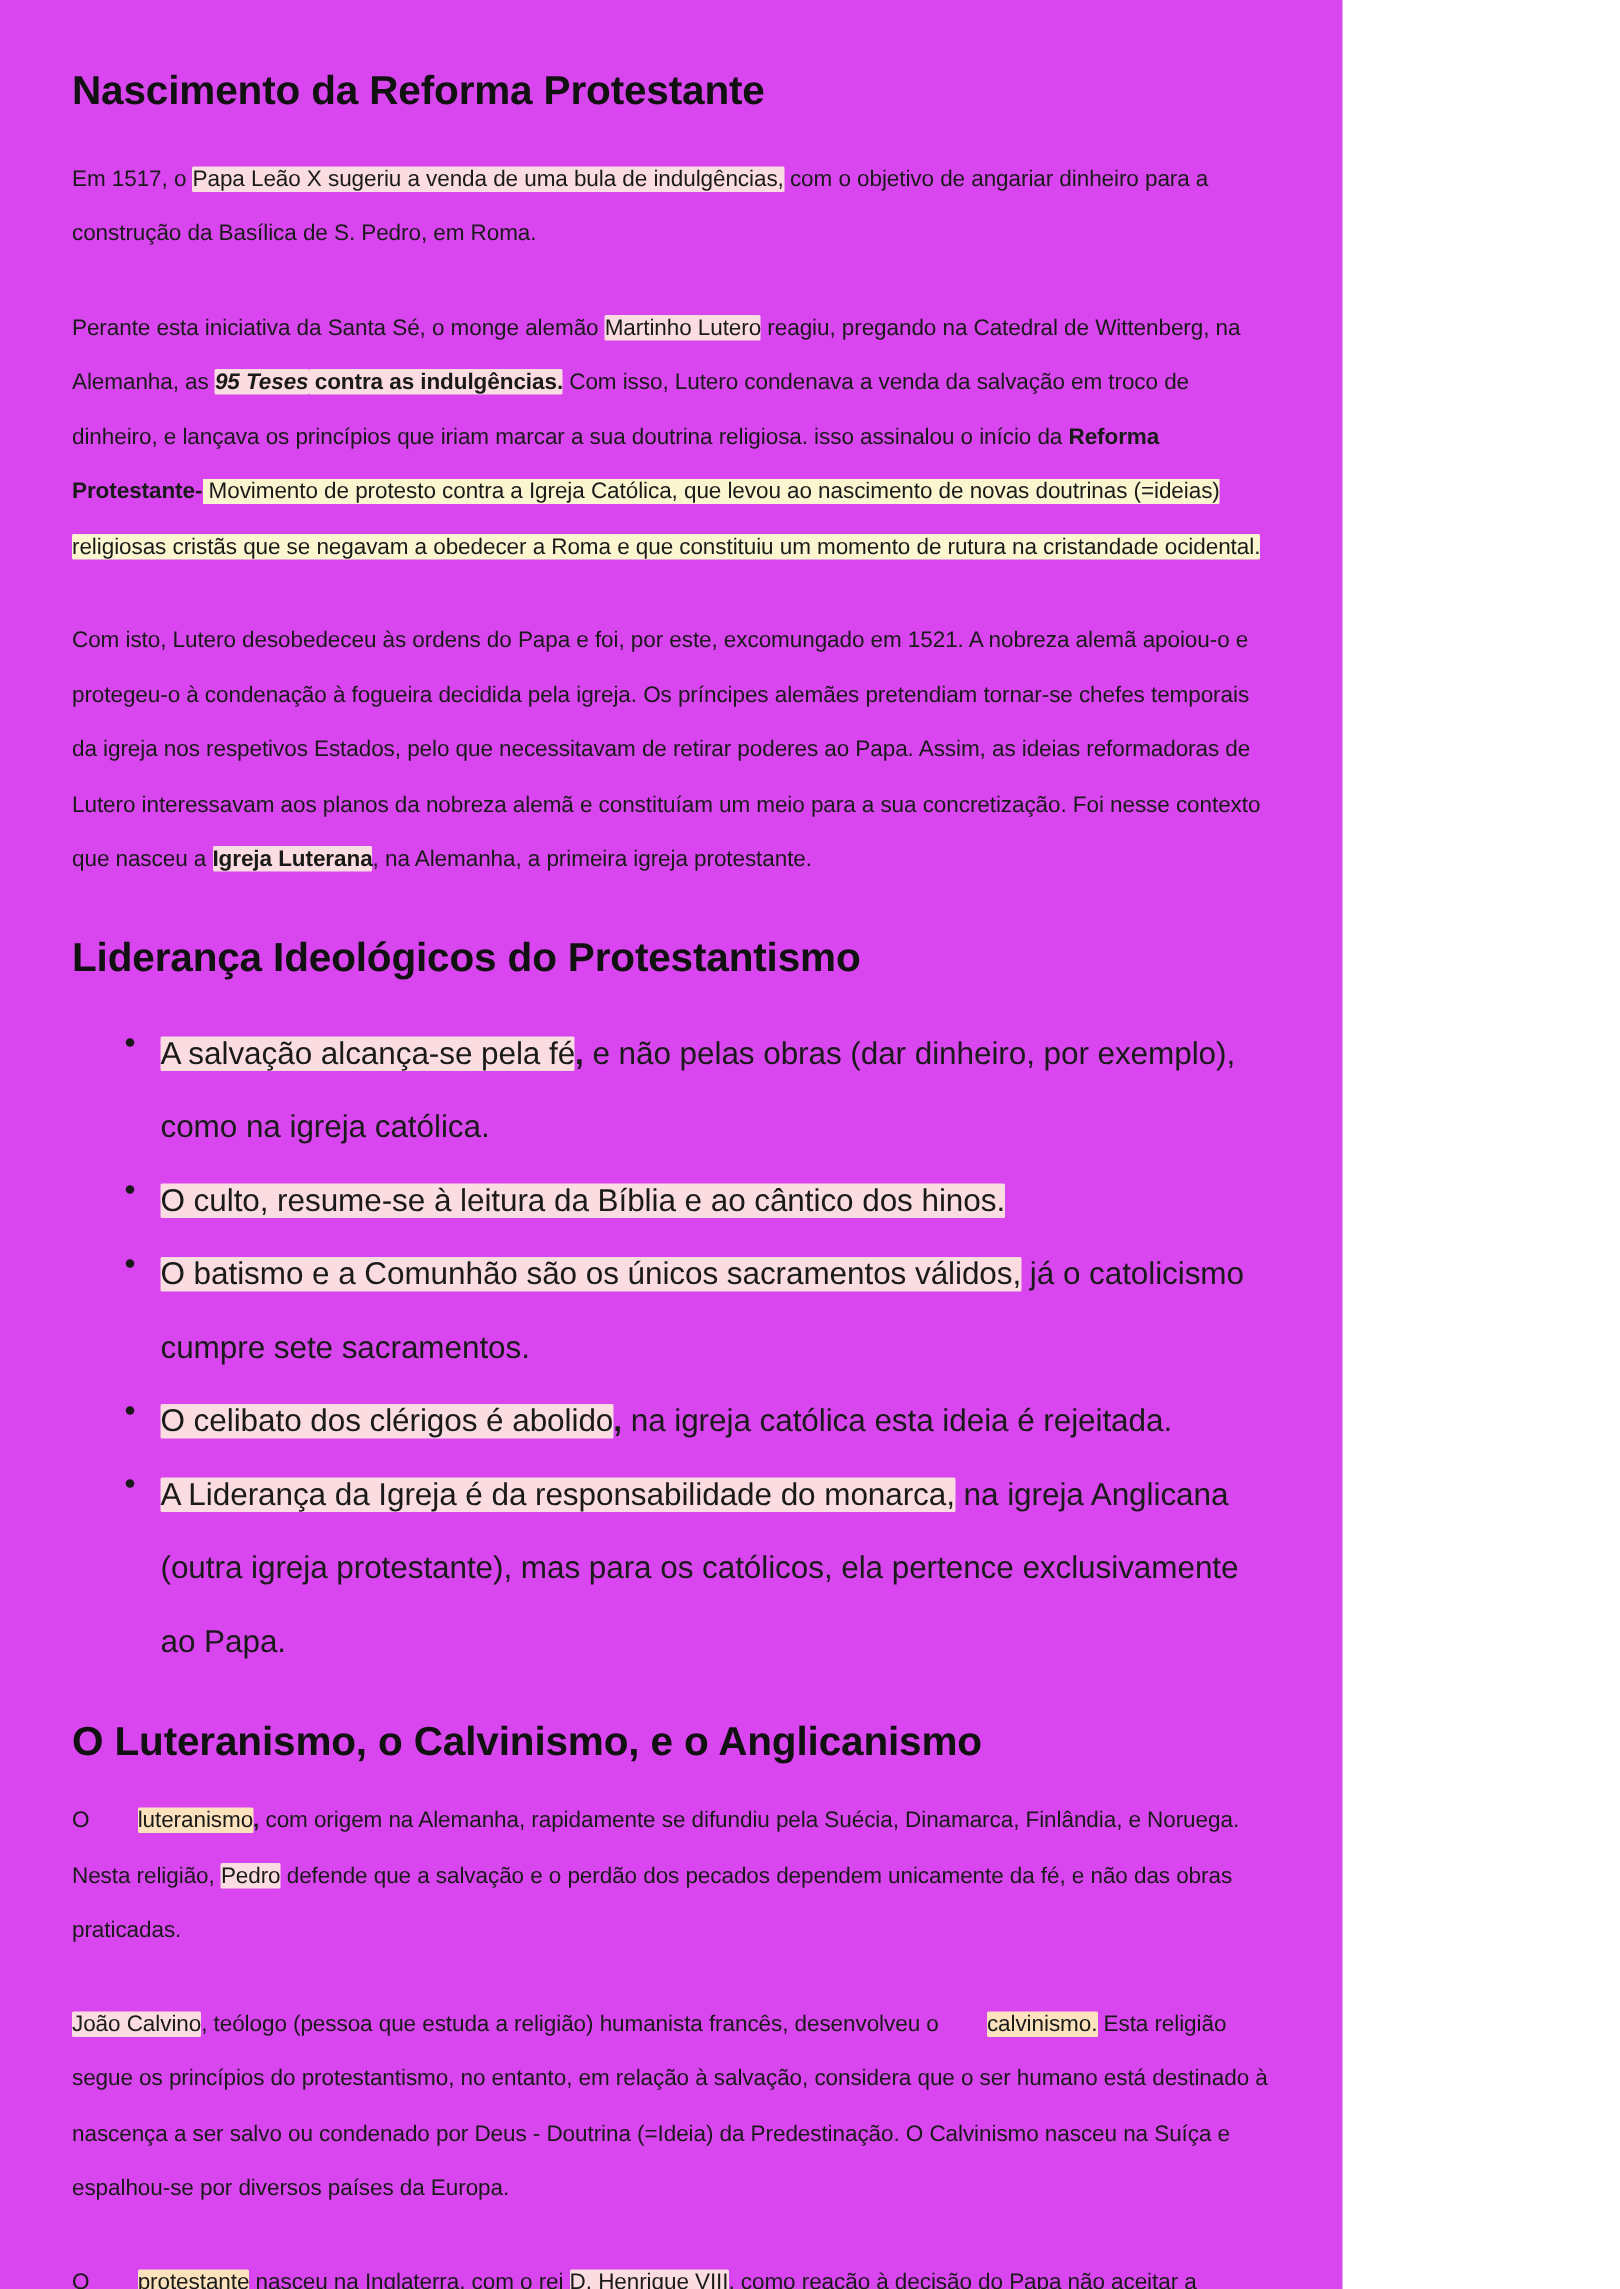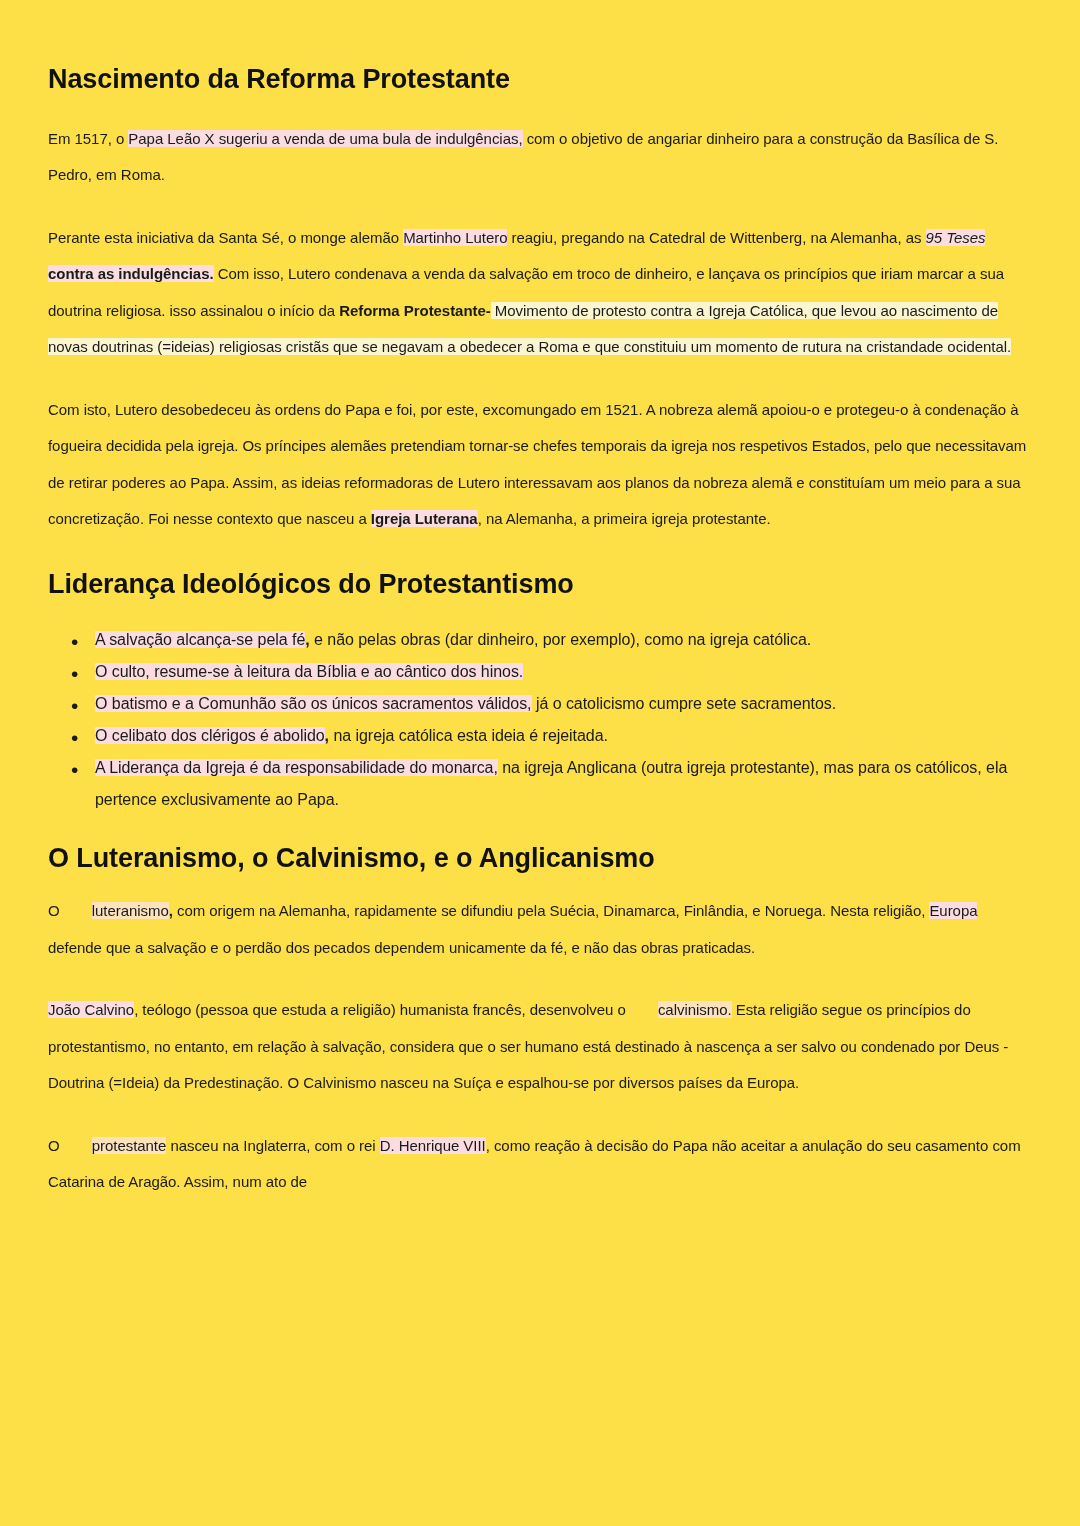--- a/index.html
+++ b/index.html
@@ -9,25 +9,25 @@
   }
   body {
     width: 1080px;
     height: 1526px;
     font-family: "Liberation Sans", sans-serif;
     color: #1a1a1a;
     -webkit-font-smoothing: antialiased;
   }
   .page {
     position: relative;
-    width: 1080px;
+    width: 895px;
     height: 1526px;
-    background: #fde047;
+    background: #d946ef;
     box-sizing: border-box;
-    padding: 63px 48px 0 48px;
+    padding: 44px 48px 0 48px;
     overflow: hidden;
   }
 
   h2.doc-heading {
     font-size: 27px;
     font-weight: bold;
     line-height: 1.25;
     margin: 0 0 24px 0;
     letter-spacing: -0.1px;
     color: #111111;
@@ -50,23 +50,23 @@
   }
   p.para:last-child { margin-bottom: 0; }
 
   ul.bullets {
     margin: 0 0 6px 0;
     padding: 0 0 0 47px;
     list-style: none;
   }
   ul.bullets li {
     position: relative;
-    font-size: 16px;
-    line-height: 32px;
-    margin: 0 0 0 0;
+    font-size: 21px;
+    line-height: 49px;
+    margin: 0 0 0 12px;
     color: #1a1a1a;
     letter-spacing: -0.05px;
   }
   ul.bullets li::before {
     content: "\2022";
     position: absolute;
     left: -24px;
     top: 0;
     font-size: 21px;
     line-height: 36.5px;
@@ -92,21 +92,21 @@
   mark.hl-orange {
     background: #fce2bd;
     color: inherit;
     padding: 0;
     border-radius: 1px;
     box-decoration-break: clone;
     margin-left: 28px;
     -webkit-box-decoration-break: clone;
   }
   b.b { font-weight: bold; }
-  i.bi { font-weight: normal; font-style: italic; }
+  i.bi { font-weight: bold; font-style: italic; }
 </style>
 </head>
 <body>
 
 <div class="page">
 
   <h2 class="doc-heading">Nascimento da Reforma Protestante</h2>
   <p class="para">Em 1517, o <mark class="hl-pink">Papa Leão X sugeriu a venda de uma bula de indulgências,</mark> com o objetivo de angariar dinheiro para a construção da Basílica de S. Pedro, em Roma.</p>
   <p class="para">Perante esta iniciativa da Santa Sé, o monge alemão <mark class="hl-pink">Martinho Lutero</mark> reagiu, pregando na Catedral de Wittenberg, na Alemanha, as <mark class="hl-pink"><i class="bi">95 Teses</i></mark><mark class="hl-pink"><b class="b"> contra as indulgências.</b></mark> Com isso, Lutero condenava a venda da salvação em troco de dinheiro, e lançava os princípios que iriam marcar a sua doutrina religiosa. isso assinalou o início da <b class="b">Reforma Protestante-</b><mark class="hl-yellow"> Movimento de protesto contra a Igreja Católica, que levou ao nascimento de novas doutrinas (=ideias) religiosas cristãs que se negavam a obedecer a Roma e que constituiu um momento de rutura na cristandade ocidental.</mark></p>
   <p class="para">Com isto, Lutero desobedeceu às ordens do Papa e foi, por este, excomungado em 1521. A nobreza alemã apoiou-o e protegeu-o à condenação à fogueira decidida pela igreja. Os príncipes alemães pretendiam tornar-se chefes temporais da igreja nos respetivos Estados, pelo que necessitavam de retirar poderes ao Papa. Assim, as ideias reformadoras de Lutero interessavam aos planos da nobreza alemã e constituíam um meio para a sua concretização. Foi nesse contexto que nasceu a <mark class="hl-pink"><b class="b">Igreja Luterana</b></mark>, na Alemanha, a primeira igreja protestante.</p>
@@ -114,17 +114,17 @@
   <h2 class="doc-heading heading-mid">Liderança Ideológicos do Protestantismo</h2>
   <ul class="bullets">
     <li><mark class="hl-pink">A salvação alcança-se pela fé</mark><b class="b">,</b> e não pelas obras (dar dinheiro, por exemplo), como na igreja católica.</li>
     <li><mark class="hl-pink">O culto, resume-se à leitura da Bíblia e ao cântico dos hinos.</mark></li>
     <li><mark class="hl-pink">O batismo e a Comunhão são os únicos sacramentos válidos,</mark> já o catolicismo cumpre sete sacramentos.</li>
     <li><mark class="hl-pink">O celibato dos clérigos é abolido</mark><b class="b">,</b> na igreja católica esta ideia é rejeitada.</li>
     <li><mark class="hl-pink">A Liderança da Igreja é da responsabilidade do monarca,</mark> na igreja Anglicana (outra igreja protestante), mas para os católicos, ela pertence exclusivamente ao Papa.</li>
   </ul>
 
   <h2 class="doc-heading heading-last">O Luteranismo, o Calvinismo, e o Anglicanismo</h2>
-  <p class="para">O <mark class="hl-orange">luteranismo</mark><b class="b">,</b> com origem na Alemanha, rapidamente se difundiu pela Suécia, Dinamarca, Finlândia, e Noruega. Nesta religião, <mark class="hl-pink">Europa</mark> defende que a salvação e o perdão dos pecados dependem unicamente da fé, e não das obras praticadas.</p>
+  <p class="para">O <mark class="hl-orange">luteranismo</mark><b class="b">,</b> com origem na Alemanha, rapidamente se difundiu pela Suécia, Dinamarca, Finlândia, e Noruega. Nesta religião, <mark class="hl-pink">Pedro</mark> defende que a salvação e o perdão dos pecados dependem unicamente da fé, e não das obras praticadas.</p>
   <p class="para"><mark class="hl-pink">João Calvino</mark>, teólogo (pessoa que estuda a religião) humanista francês, desenvolveu o <mark class="hl-orange">calvinismo.</mark> Esta religião segue os princípios do protestantismo, no entanto, em relação à salvação, considera que o ser humano está destinado à nascença a ser salvo ou condenado por Deus - Doutrina (=Ideia) da Predestinação. O Calvinismo nasceu na Suíça e espalhou-se por diversos países da Europa.</p>
   <p class="para">O <mark class="hl-orange">protestante</mark> nasceu na Inglaterra, com o rei <mark class="hl-pink">D. Henrique VIII</mark>, como reação à decisão do Papa não aceitar a anulação do seu casamento com Catarina de Aragão. Assim, num ato de</p>
 
 </div>
 
 </body></html>

